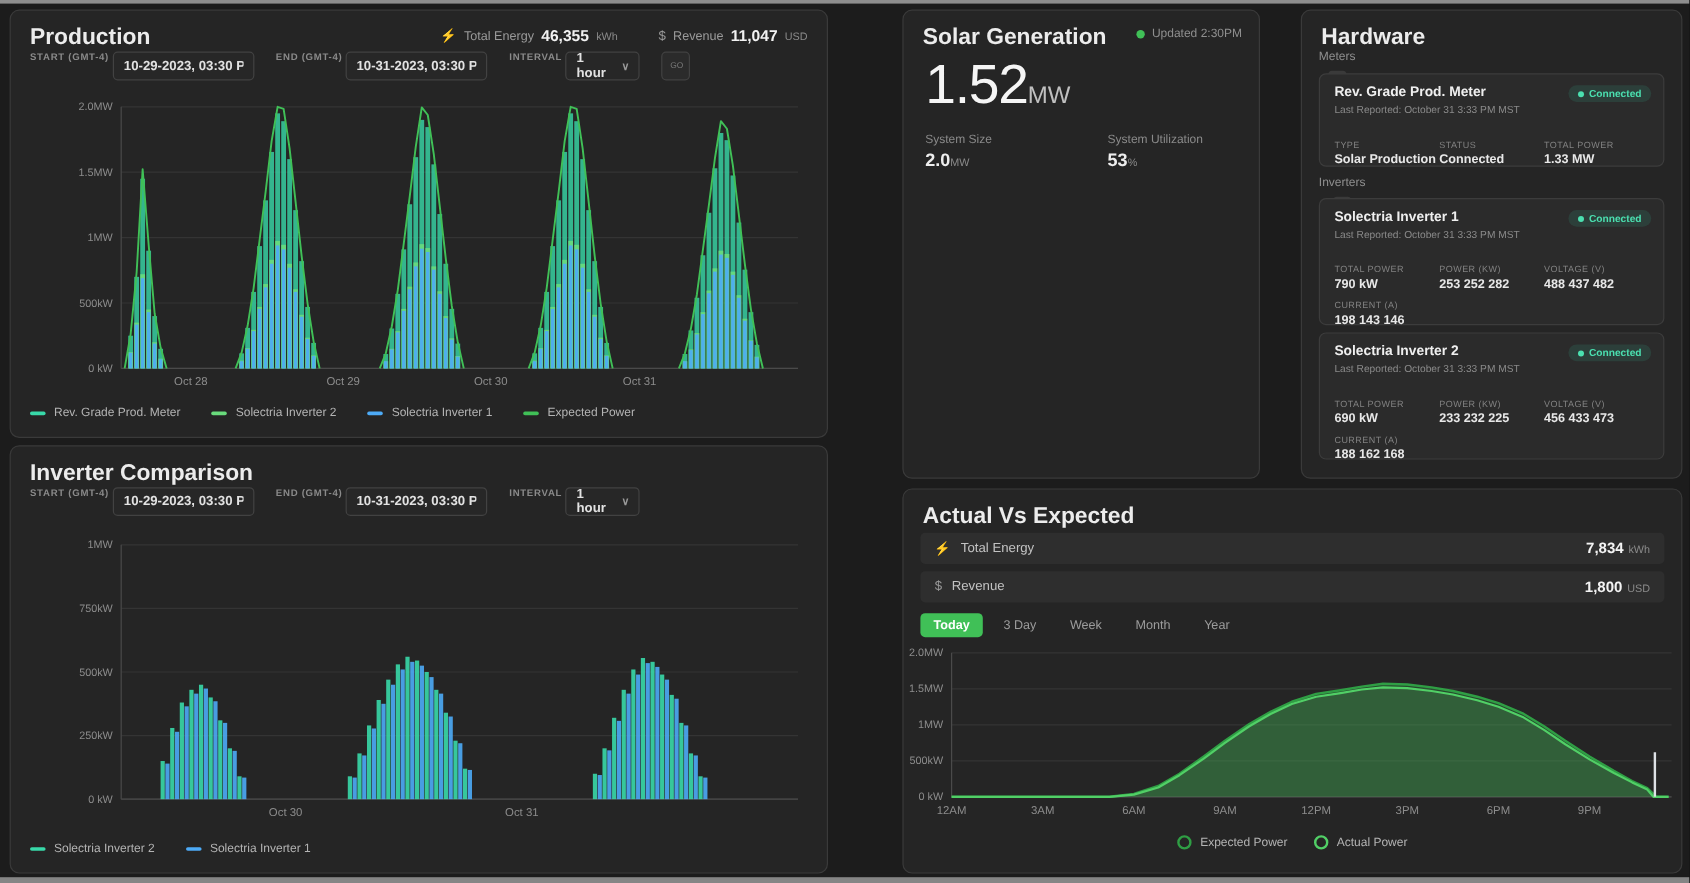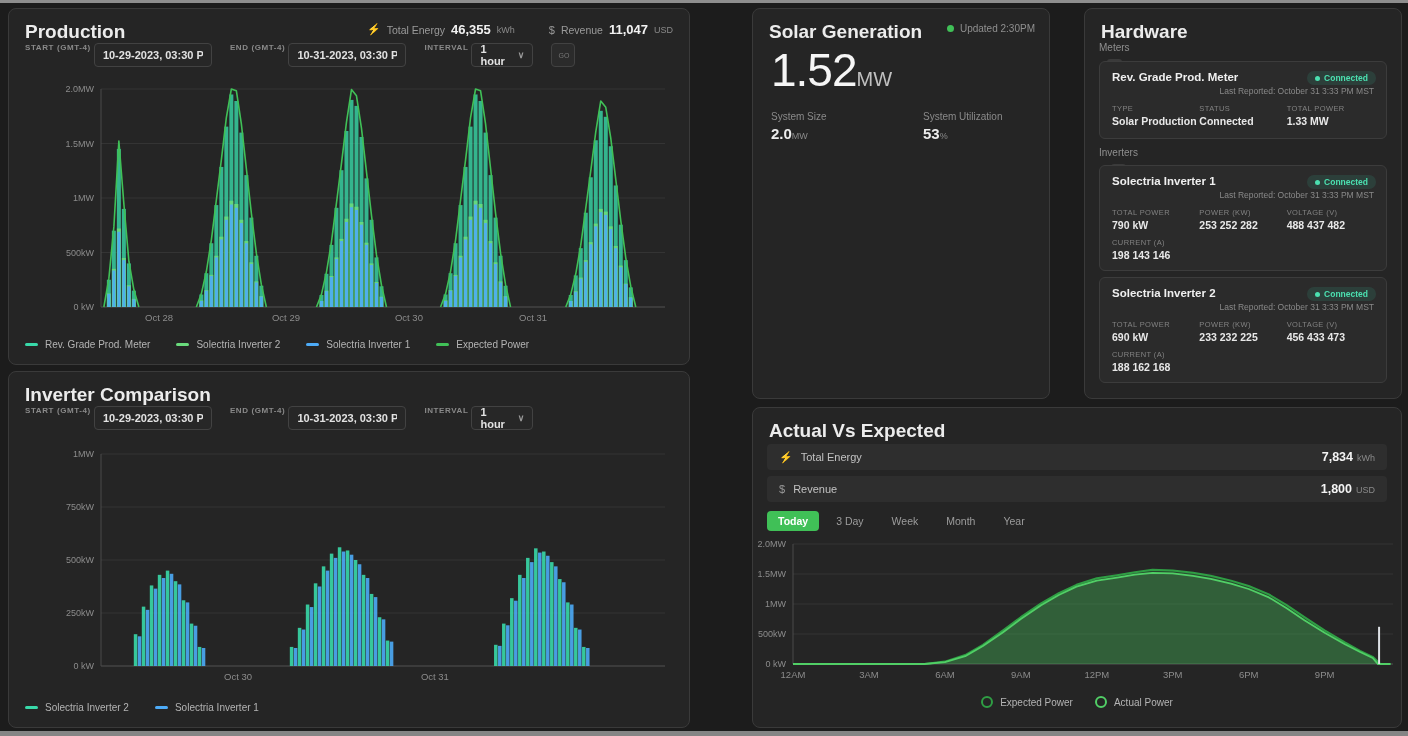--- a/index.html
+++ b/index.html
@@ -47,22 +47,22 @@
   
   .hsec{position:absolute;left:14px;display:flex;gap:6px;align-items:center;font-size:10px;color:#8f8f8f;flex-direction:column;}
   .cnt{background:#3a3a3a;border-radius:3px;padding:1px 5px;font-size:9px;color:#cfcfcf;font-weight:700;}
   .hcard{position:absolute;left:14px;right:14px;background:#2b2b2b;border:1px solid #3c3c3c;border-radius:6px;padding:9px 12px;box-sizing:border-box;}
   #meter-card{top:52px;height:78px;}
   #inv-card-1{top:156px;height:106px;}
   #inv-card-2{top:268px;height:106px;}
   .hname{font-size:11.5px;font-weight:700;color:#efefef;}
   .badge{position:absolute;right:10px;top:9px;display:flex;align-items:center;gap:4px;background:rgba(56,217,169,.12);border-radius:9px;padding:2px 8px;font-size:8.5px;color:#4be0b0;font-weight:700;}
   .bdot{width:5px;height:5px;border-radius:50%;background:#4be0b0;}
-  .hreport{font-size:8.5px;color:#8a8a8a;margin-top:3px;text-align:right;}
-  .hfields{display:flex;margin-top:8px;align-items:center;}
+  .hreport{font-size:8.5px;color:#8a8a8a;margin-top:3px;}
+  .hfields{display:flex;margin-top:20px;align-items:center;}
   .hf{flex:1;}
   .hflabel{font-size:7.5px;color:#828282;letter-spacing:.4px;}
   .hfval{font-size:10.5px;font-weight:700;color:#e8e8e8;margin-top:2px;}
   .hcurrent{margin-top:7px;}
   
   .row{position:absolute;left:14px;right:14px;height:26px;background:#2e2e2e;border-radius:4px;display:flex;align-items:center;padding:0 12px;box-sizing:border-box;justify-content:space-between;}
   #ave-row1{top:36px;}
   #ave-row2{top:68px;}
   .rleft{display:flex;gap:8px;align-items:center;font-size:11px;color:#c2c2c2;}
   .rright{display:flex;gap:4px;align-items:baseline;}

